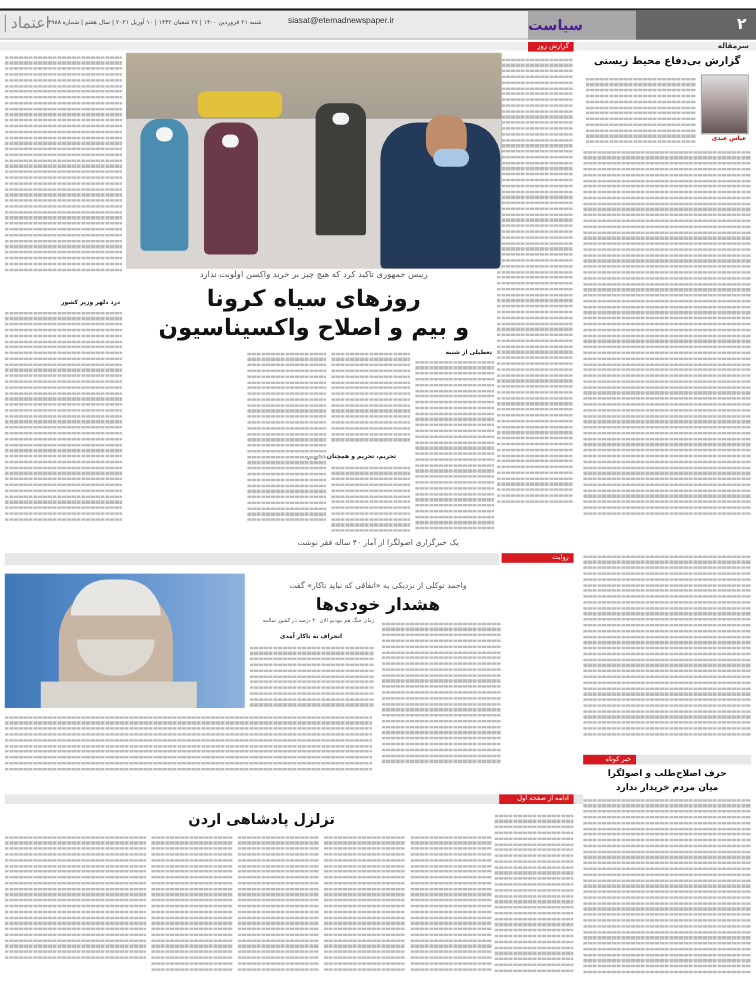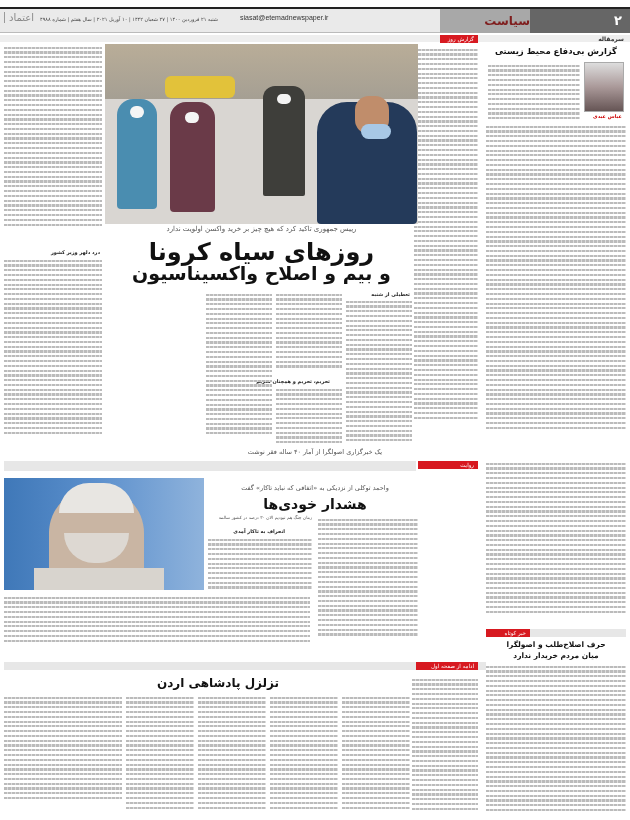--- a/index.html
+++ b/index.html
@@ -1,24 +1,24 @@
 <!DOCTYPE html>
 <html><head>
 <meta charset="utf-8">
 <style>
 *{box-sizing:border-box;margin:0;padding:0}
 body{width:630px;height:820px;background:#fff;font-family:"DejaVu Sans",sans-serif;overflow:hidden;position:relative;direction:rtl}
 .abs{position:absolute}
 .topline{left:0;top:7px;width:630px;height:2px;background:#222}
 .headerbar{left:0;top:9px;width:630px;height:24px;background:#eaeaea;border-bottom:1px solid #bbb}
 .pgnum{right:0;top:9px;width:100px;height:24px;background:#666;color:#fff;font-size:13px;font-weight:bold;padding-right:8px;line-height:24px}
-.section{right:100px;top:9px;width:90px;height:24px;background:#a8a8a8;color:#7f1d1d;font-size:12px;line-height:24px;text-align:right;font-weight:bold}
+.section{right:100px;top:9px;width:90px;height:24px;background:#a8a8a8;color:#4c1d95;font-size:12px;line-height:24px;text-align:left;font-weight:bold}
 .email{left:240px;top:14px;font-size:7px;color:#333;direction:ltr;font-family:"Liberation Sans",sans-serif}
 .dateline{left:40px;top:16px;font-size:5px;color:#444}
-.logo{left:4px;top:12px;font-size:10px;color:#888;border-left:1px solid #999;padding-left:4px}
+.logo{left:4px;top:12px;font-size:13px;color:#888;border-left:1px solid #999;padding-left:4px}
 .subbar{left:0;top:35px;width:630px;height:7px;background:#eee}
 .redlabel{background:#d71920;color:#fff;font-size:5.5px;line-height:8px;padding:0 4px;height:8px}
 .col-text{font-size:4.4px;line-height:7.2px;color:#666;text-align:justify;overflow:hidden}
 .col-text span{display:block;height:7.2px;background:repeating-linear-gradient(90deg,#bbb 0 3px,#ddd 3px 4px);margin:2.6px 0;height:2.2px}
 .photo1{left:105px;top:44px;width:313px;height:180px;background:linear-gradient(180deg,#c9c2b6 0%,#b7ad9c 25%,#8a8c90 45%,#d3d0cc 60%,#e2e0dd 100%);overflow:hidden}
 .photo2{left:4px;top:478px;width:200px;height:112px;background:linear-gradient(90deg,#3f78b8 0%,#5b8fcc 45%,#8fb3dc 100%);overflow:hidden}
 .kicker{font-size:7px;color:#555;text-align:center}
 .headline{font-weight:bold;color:#111;text-align:center;font-family:"DejaVu Sans",sans-serif}
 .subhead{font-size:5px;font-weight:bold;color:#222}
 .divider-gray{background:#e7e7e7;height:10px}
@@ -213,21 +213,21 @@
   <div style="position:absolute;left:65px;top:58px;width:45px;height:110px;background:#6a3a48;border-radius:16px 16px 4px 4px"></div>
   <div style="position:absolute;left:80px;top:68px;width:14px;height:11px;background:#f5f5f5;border-radius:6px"></div>
   <div style="position:absolute;left:158px;top:42px;width:42px;height:110px;background:#3e3e3a;border-radius:12px 12px 2px 2px"></div>
   <div style="position:absolute;left:172px;top:50px;width:14px;height:10px;background:#f3f3f3;border-radius:5px"></div>
   <div style="position:absolute;left:212px;top:58px;width:100px;height:122px;background:#243a5a;border-radius:30px 30px 4px 4px"></div>
   <div style="position:absolute;left:250px;top:52px;width:34px;height:38px;background:#c08d6b;border-radius:14px"></div>
   <div style="position:absolute;left:256px;top:80px;width:30px;height:15px;background:#a8c8e6;border-radius:8px"></div>
 </div>
 
 <div class="abs kicker" style="left:105px;top:225px;width:313px">رییس جمهوری تاکید کرد که هیچ چیز بر خرید واکسن اولویت ندارد</div>
-<div class="abs headline" style="left:105px;top:238px;width:313px;font-size:24px">روزهای سیاه کرونا</div>
+<div class="abs headline" style="left:105px;top:238px;width:313px;font-size:19px">روزهای سیاه کرونا</div>
 <div class="abs headline" style="left:105px;top:262px;width:313px;font-size:19px">و بیم و اصلاح واکسیناسیون</div>
 
 <div class="abs subhead" style="right:220px;top:291px">تعطیلی از شنبه</div>
 <div class="abs col-text" style="right:218px;top:298px;width:66px;height:150px">
   <span></span>
     <span></span>
     <span></span>
     <span></span>
     <span></span>
     <span></span>

